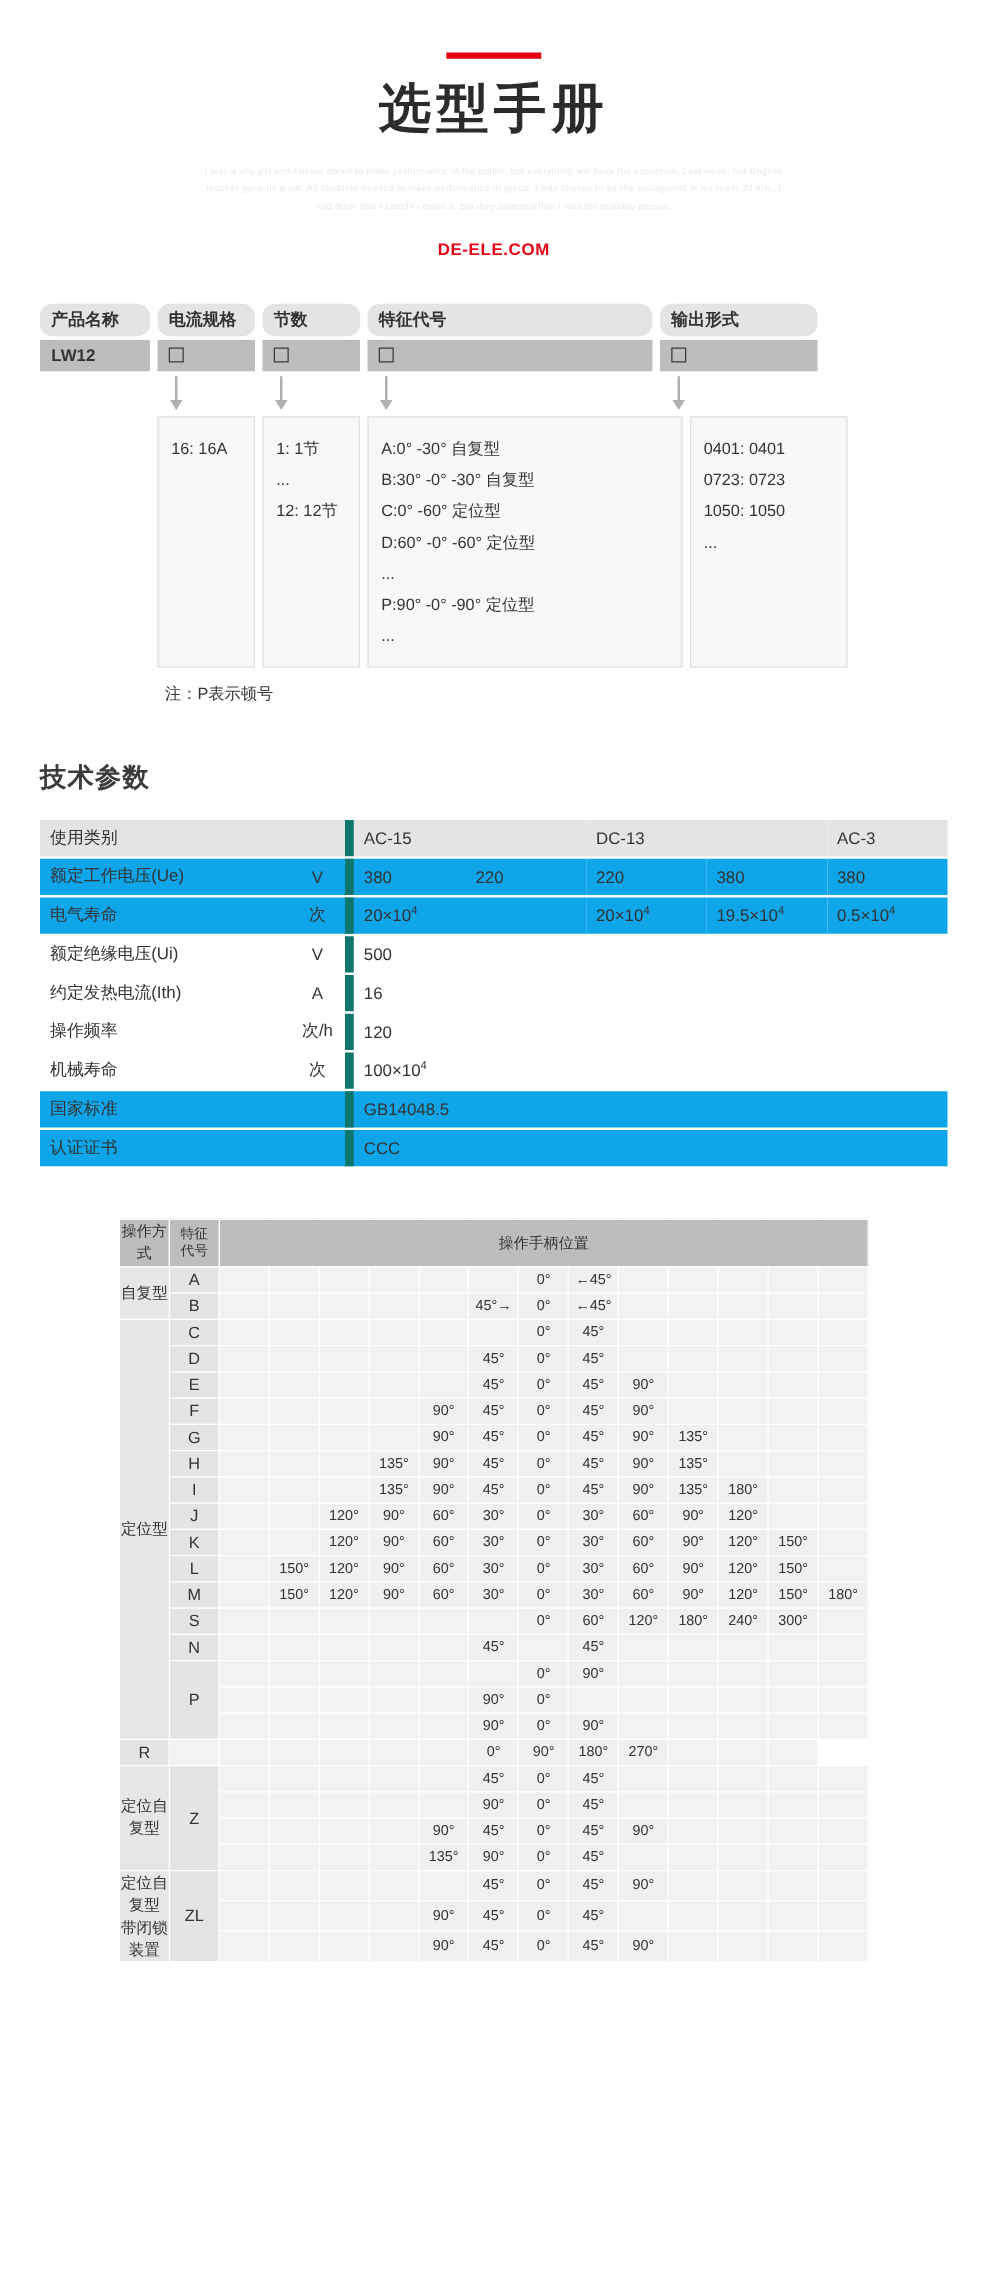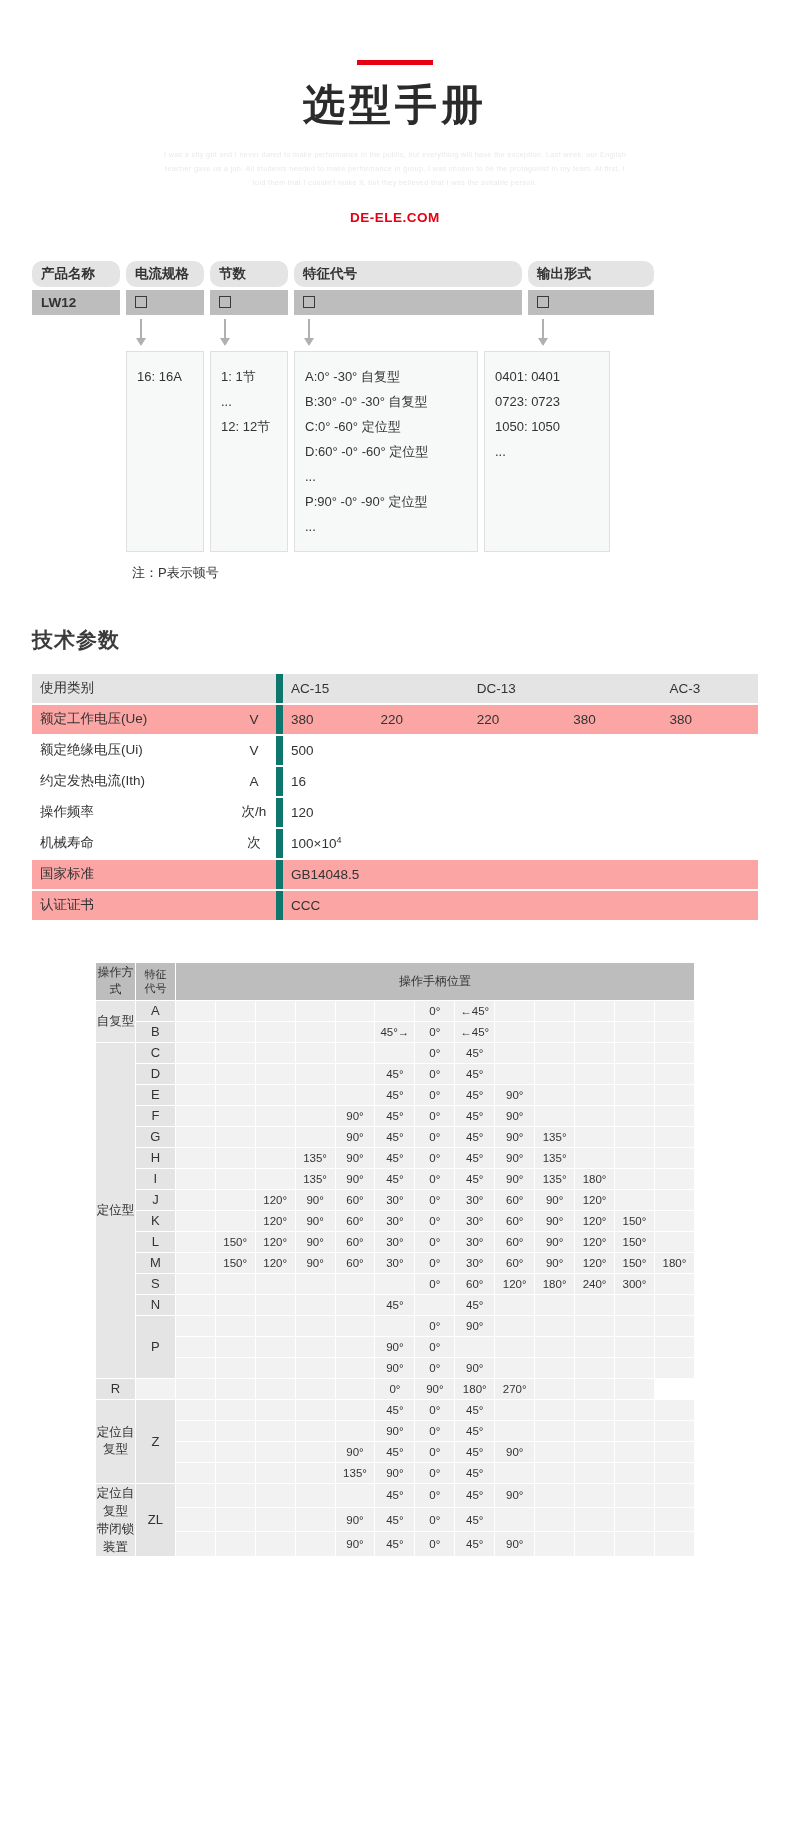--- a/index.html
+++ b/index.html
@@ -7,21 +7,21 @@
   body {
     width: 790px;
     background: #ffffff;
     font-family: "Liberation Sans", "DejaVu Sans", sans-serif;
     color: #3b3b3b;
     -webkit-font-smoothing: antialiased;
   }
   .page { width:790px; position:relative; padding-bottom:40px; }
 
   
-  .header { text-align:center; padding-top:60px; }
+  .header { text-align:center; padding-top:42px; }
   .red-rule { width:76px; height:5px; background:#e60012; margin:0 auto 14px auto; }
   .main-title {
     font-size:42px; font-weight:bold; letter-spacing:4px;
     color:#2b2b2b; line-height:1.25; margin:0 0 16px 0;
   }
   .subcopy {
     width:470px; margin:0 auto; color:#e9e9e9;
     font-size:7.2px; line-height:1.95; letter-spacing:.35px; text-align:center;
   }
   .brand { color:#e60012; font-size:13.5px; font-weight:bold; letter-spacing:.5px; margin-top:20px; }
@@ -70,21 +70,21 @@
     margin:44px 0 18px 32px; letter-spacing:1px;
   }
 
   
   .tech { margin:0 32px; border-collapse:separate; border-spacing:0 2px; width:726px; table-layout:fixed; }
   .tech td {
     font-size:13.5px; color:#333; height:29px; padding:0 8px; vertical-align:middle;
   }
   .tech td.lab { text-align:left; }
   .tech td.unit { text-align:center; width:40px; padding:0 2px;}
-  .tech .r-grey td { background:#fca5a5; }
+  .tech .r-grey td { background:#0ea5e9; }
   .tech .r-lgrey td { background:#e4e4e4; }
   .tech .r-white td { background:#ffffff; }
   .tech td.sep { border-left:7px solid #0f766e; }
   sup { font-size:9px; vertical-align:super; }
 
   
   .handle { margin:40px auto 0 auto; border-collapse:collapse; width:600px; table-layout:fixed; }
   .handle td, .handle th {
     font-size:11px; color:#333; text-align:center; height:21px;
     border:1px solid #ffffff; padding:0; font-weight:normal;
@@ -152,21 +152,21 @@
     <div class="desc-row" id="mc-descs">
         <div class="dbox empty" style="width: 88px;"></div>
         <div class="dbox" style="width: 78px;">
           <div>16: 16A</div>
         </div>
         <div class="dbox" style="width: 78px;">
           <div>1: 1节</div>
           <div>...</div>
           <div>12: 12节</div>
         </div>
-        <div class="dbox" style="width: 184px;">
+        <div class="dbox" style="width: 252px;">
           <div>A:0°  -30°  自复型</div>
           <div>B:30°  -0°  -30°  自复型</div>
           <div>C:0°  -60°  定位型</div>
           <div>D:60°  -0°  -60°  定位型</div>
           <div>...</div>
           <div>P:90°  -0°  -90°  定位型</div>
           <div>...</div>
         </div>
         <div class="dbox" style="width: 126px;">
           <div>0401: 0401</div>
@@ -190,20 +190,28 @@
         </tr>
         <tr class="r-grey">
           <td class="lab" style="width: 200px;">额定工作电压(Ue)</td>
           <td class="unit" style="width: 44px;">V</td>
           <td colspan="1" class="sep">380</td>
           <td colspan="1">220</td>
           <td colspan="1">220</td>
           <td colspan="1">380</td>
           <td colspan="1">380</td>
         </tr>
+        <tr class="r-grey">
+          <td class="lab" style="width: 200px;">电气寿命</td>
+          <td class="unit" style="width: 44px;">次</td>
+          <td colspan="2" class="sep"><span>20×10<sup>4</sup></span></td>
+          <td colspan="1"><span>20×10<sup>4</sup></span></td>
+          <td colspan="1"><span>19.5×10<sup>4</sup></span></td>
+          <td colspan="1"><span>0.5×10<sup>4</sup></span></td>
+        </tr>
         <tr class="r-white">
           <td class="lab" style="width: 200px;">额定绝缘电压(Ui)</td>
           <td class="unit" style="width: 44px;">V</td>
           <td colspan="5" class="sep">500</td>
         </tr>
         <tr class="r-white">
           <td class="lab" style="width: 200px;">约定发热电流(Ith)</td>
           <td class="unit" style="width: 44px;">A</td>
           <td colspan="5" class="sep">16</td>
         </tr>

